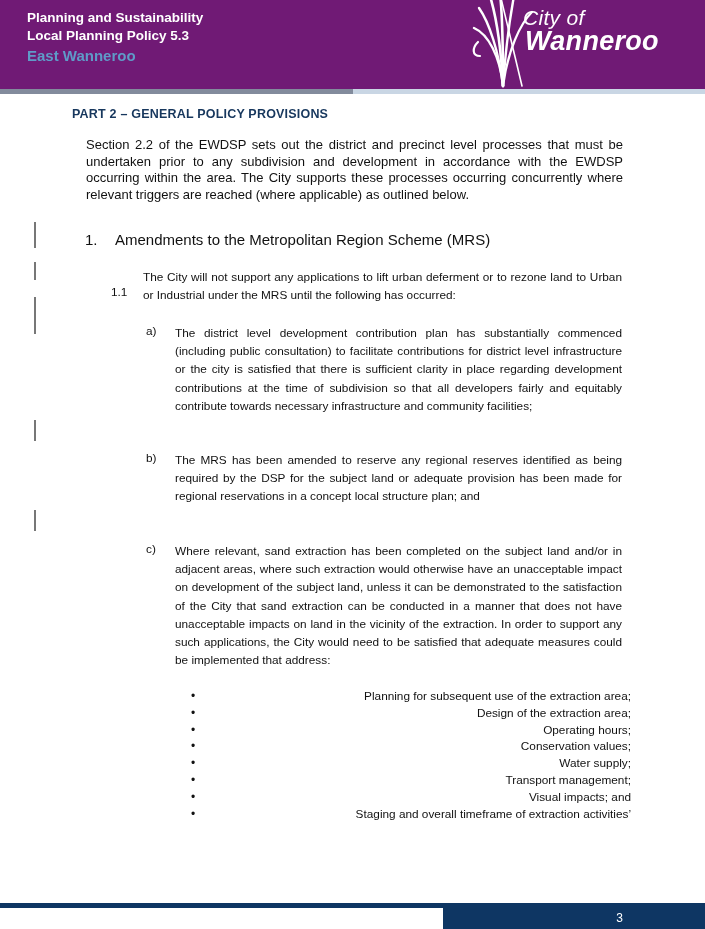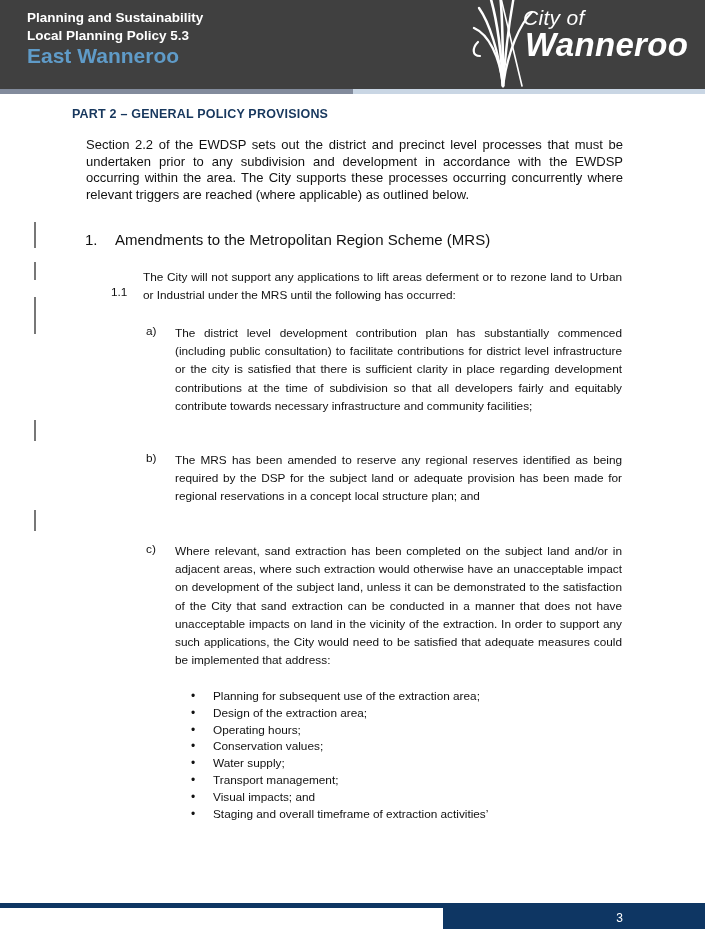--- a/index.html
+++ b/index.html
@@ -1,28 +1,28 @@
 <!DOCTYPE html>
 <html><head>
 <meta charset="utf-8">
 <style>
   html,body{margin:0;padding:0;background:#ffffff;}
   .page{
     position:relative;width:705px;height:929px;background:#ffffff;overflow:hidden;
     font-family:"Liberation Sans","DejaVu Sans",sans-serif;color:#111111;
   }
   
-  .header{position:absolute;left:0;top:0;width:705px;height:89px;background:#404040;}
+  .header{position:absolute;left:0;top:0;width:705px;height:89px;background:#701a75;}
   .header-text{position:absolute;left:27px;top:9px;line-height:18px;}
   .header-text .h-line{font-size:13.5px;font-weight:bold;color:#ffffff;}
-  .header-text .h-area{font-size:21px;font-weight:bold;color:#5f9bc8;margin-top:2px;}
+  .header-text .h-area{font-size:15px;font-weight:bold;color:#5f9bc8;margin-top:2px;}
   .logo{position:absolute;left:470px;top:0;width:230px;height:89px;color:#ffffff;font-style:italic;}
   .logo svg{position:absolute;left:0;top:-6px;}
   .logo-cityof{position:absolute;left:53px;top:6px;font-size:21px;font-weight:normal;letter-spacing:0.3px;color:#ffffff;}
-  .logo-wanneroo{position:absolute;left:55px;top:26px;font-size:33px;font-weight:bold;letter-spacing:0.3px;color:#ffffff;}
+  .logo-wanneroo{position:absolute;left:55px;top:26px;font-size:27px;font-weight:bold;letter-spacing:0.3px;color:#ffffff;}
   .hdr-strip-left{position:absolute;left:0;top:89px;width:353px;height:5px;background:#828b9c;}
   .hdr-strip-right{position:absolute;left:353px;top:89px;width:352px;height:5px;background:#c9d6e4;}
   
   .cbar{position:absolute;left:34px;width:2px;background:#777777;}
   .cbar.b1{top:222px;height:26px;}
   .cbar.b2{top:262px;height:18px;}
   .cbar.b3{top:297px;height:37px;}
   .cbar.b4{top:420px;height:21px;}
   .cbar.b5{top:510px;height:21px;}
   
@@ -33,21 +33,21 @@
   .sec1 .title{position:absolute;left:30px;top:0;width:560px;white-space:nowrap;}
   .clause{position:absolute;left:111px;top:269px;}
   .clause .num{position:absolute;left:0;top:16px;font-size:11.8px;}
   .clause .txt{position:absolute;left:32px;top:0;width:479px;font-size:11.8px;line-height:17.6px;text-align:justify;}
   .pitem{position:absolute;left:146px;}
   .pitem .lbl{position:absolute;left:0;top:0;font-size:11.8px;}
   .pitem .txt{position:absolute;left:29px;top:0;width:447px;font-size:11.8px;line-height:18.2px;text-align:justify;}
   .pitem.ia{top:324px;}
   .pitem.ib{top:451px;}
   .pitem.ic{top:542px;}
-  .bullets{position:absolute;left:191px;top:688px;width:440px;}
+  .bullets{position:absolute;left:191px;top:688px;width:440px;text-align:right;}
   .bullet-item{position:relative;padding-left:22px;font-size:11.8px;line-height:16.8px;}
   .bullet-item::before{content:"\2022";position:absolute;left:0;top:0;font-size:12px;}
   
   .footer-rule{position:absolute;left:0;top:903px;width:705px;height:5px;background:#0e3663;}
   .footer-bar{position:absolute;left:443px;top:908px;width:262px;height:21px;background:#0e3663;
     color:#ffffff;font-size:12px;line-height:21px;text-align:right;padding-right:82px;box-sizing:border-box;}
 </style>
 </head>
 <body>
 
@@ -89,21 +89,21 @@
 
   <div class="intro">Section 2.2 of the EWDSP sets out the district and precinct level processes that must be undertaken prior to any subdivision and development in accordance with the EWDSP occurring within the area. The City supports these processes occurring concurrently where relevant triggers are reached (where applicable) as outlined below.</div>
 
   <div class="sec1">
     <span class="num">1.</span>
     <span class="title">Amendments to the Metropolitan Region Scheme (MRS)</span>
   </div>
 
   <div class="clause">
     <span class="num">1.1</span>
-    <div class="txt">The City will not support any applications to lift areas deferment or to rezone land to Urban or Industrial under the MRS until the following has occurred:</div>
+    <div class="txt">The City will not support any applications to lift urban deferment or to rezone land to Urban or Industrial under the MRS until the following has occurred:</div>
   </div>
 
   <div class="pitem ia">
     <span class="lbl">a)</span>
     <div class="txt">The district level development contribution plan has substantially commenced (including public consultation) to facilitate contributions for district level infrastructure or the city is satisfied that there is sufficient clarity in place regarding development contributions at the time of subdivision so that all developers fairly and equitably contribute towards necessary infrastructure and community facilities;</div>
   </div>
 
   <div class="pitem ib">
     <span class="lbl">b)</span>
     <div class="txt">The MRS has been amended to reserve any regional reserves identified as being required by the DSP for the subject land or adequate provision has been made for regional reservations in a concept local structure plan; and</div>

